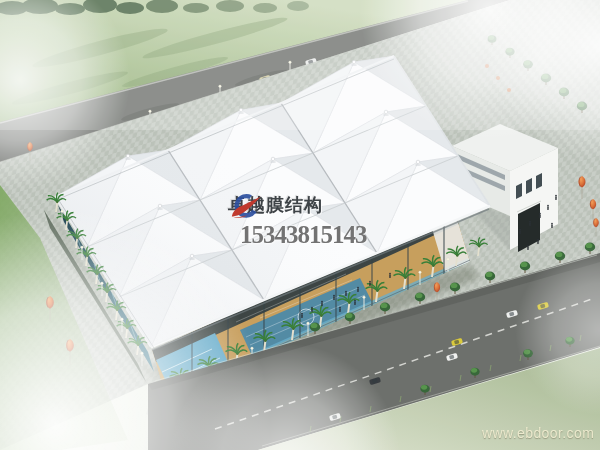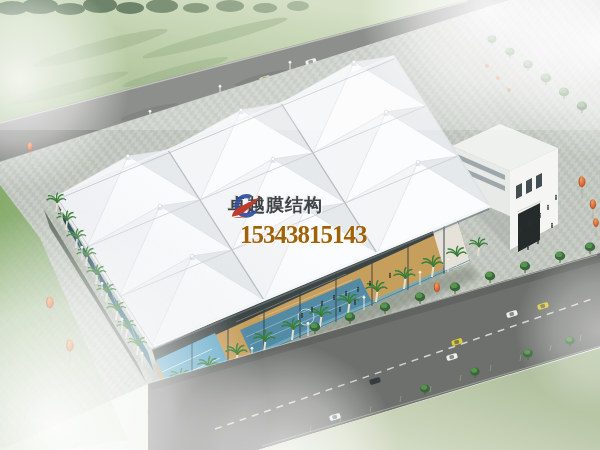--- a/index.html
+++ b/index.html
@@ -6,21 +6,21 @@
   #stage{position:relative;width:600px;height:450px;overflow:hidden;
          font-family:"Liberation Sans",sans-serif;background:#eef2e9;}
   #stage svg{position:absolute;left:0;top:0;display:block;}
   .wm-center{position:absolute;left:228px;top:193px;display:flex;align-items:center;gap:5px;
              pointer-events:none;}
   .wm-name{font-family:"Liberation Serif","DejaVu Serif",serif;font-weight:bold;
            font-size:18px;letter-spacing:1px;color:#3e4347;
            text-shadow:1px 1px 0 rgba(255,255,255,.75), -1px -1px 1px rgba(0,0,0,.12);}
   .wm-phone{position:absolute;left:240px;top:221px;
             font-family:"Liberation Serif","DejaVu Serif",serif;font-weight:bold;
-            font-size:25px;letter-spacing:-1px;color:#a16207;
+            font-size:25px;letter-spacing:-1px;color:#737373;
             text-shadow:0 0 3px rgba(255,255,255,.65), 1px 1px 1px rgba(255,255,255,.5);
             pointer-events:none;}
   .wm-corner{position:absolute;left:482px;top:425px;
              font-size:14px;letter-spacing:.4px;color:rgba(244,240,212,.88);
              text-shadow:0 1px 1px rgba(100,95,70,.45);pointer-events:none;}
 </style>
 </head>
 <body>
 
 <div id="stage">
@@ -466,13 +466,14 @@
     <g transform="rotate(-8 20 16)">
       <path d="M27,3 A12.5,12.5 0 1,0 29.5,21 L25.5,18.2 A7.8,7.8 0 1,1 24,6.4 Z" fill="#2d4f9e" opacity="0.92"></path>
       <path d="M3,22 C11,23.5 19,20 36,5.5 C25,9.5 17,11.5 11.5,13.5 C7,15.2 4.5,18 3,22 Z" fill="#c03a2e"></path>
       <path d="M3,22 C8,25 14,25.5 19,23 C13,24 8,24 3,22 Z" fill="#c03a2e" opacity="0.9"></path>
     </g>
   </svg>
   <span class="wm-name">卓越膜结构</span>
 </div>
 <div class="wm-phone">15343815143</div>
 
+<div class="wm-corner">www.ebdoor.com</div>
 </div>
 
 </body></html>

